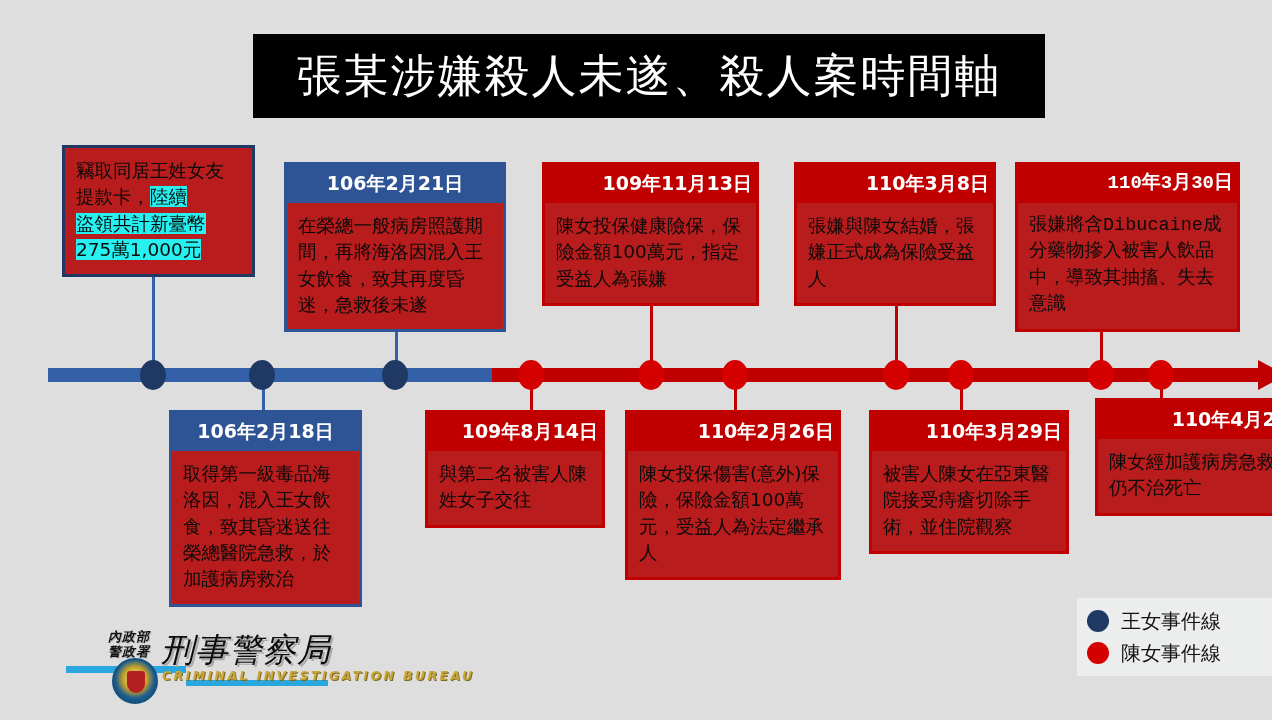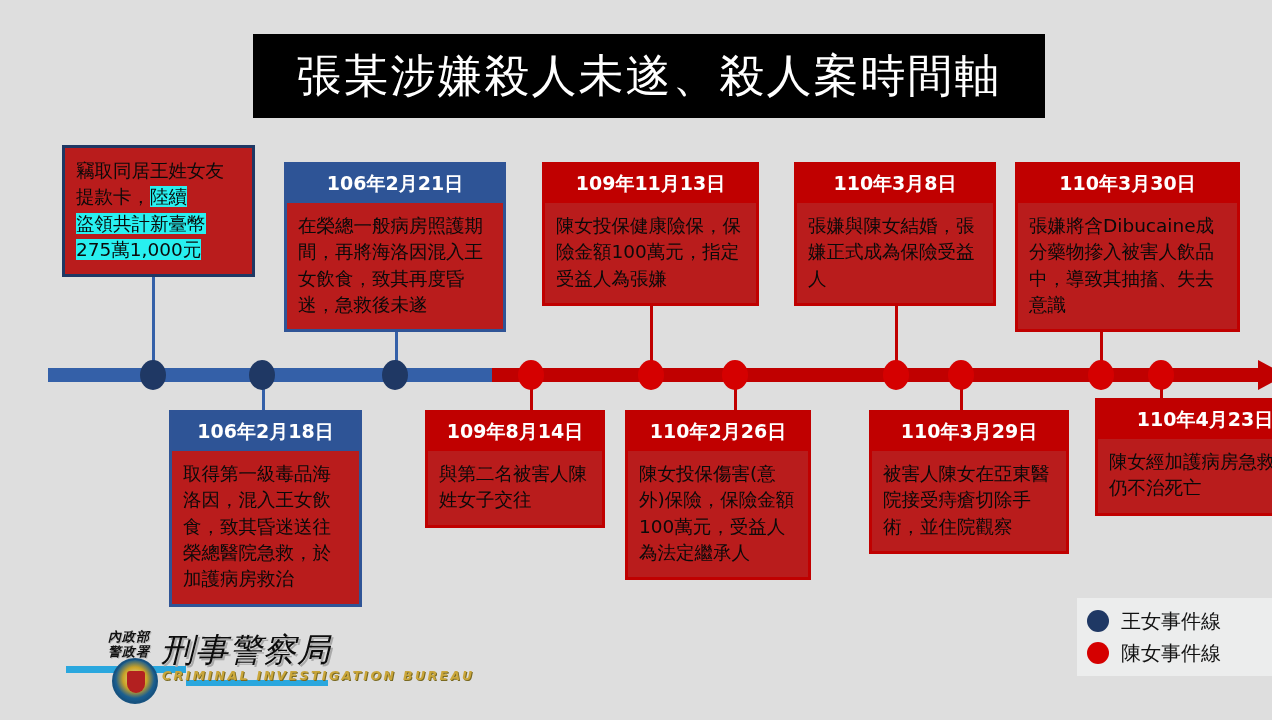--- a/index.html
+++ b/index.html
@@ -78,21 +78,21 @@
     font-size: 18.5px;
     line-height: 1.42;
     color: #0a0a0a;
     font-weight: 500;
   }
   .card.navy { border: 3px solid #2f5496; }
   .card.navy .hdr { background: #2e5496; }
   .card.navy.deep { border: 3px solid #1f3864; }
   .card.navy.deep .hdr { background: #2e5496; }
   .card.red { border: 3px solid #c00000; }
-  .card.red .hdr { background: #c00000; }
+  .card.red .hdr { background: #c00000; text-align: right; }
 
   .hl { background: #28f0f0; }
 
   
   .legend {
     position: absolute;
     left: 1037px; top: 598px; width: 215px; height: 78px;
     background: #eceded;
     padding: 7px 10px;
   }
@@ -193,36 +193,36 @@
   <div class="card red" style="left:502px; top:162px; width:217px;">
     <div class="hdr">109年11月13日</div>
     <div class="body">陳女投保健康險保，保險金額100萬元，指定受益人為張嫌</div>
   </div>
 
   <div class="card red" style="left:754px; top:162px; width:202px;">
     <div class="hdr">110年3月8日</div>
     <div class="body">張嫌與陳女結婚，張嫌正式成為保險受益人</div>
   </div>
 
-  <div class="card red" style="left:975px; top:162px; width:225px;">
+  <div class="card red" style="left:975px; top:162px; width:225px;font-family:Liberation Mono, monospace;">
     <div class="hdr">110年3月30日</div>
     <div class="body">張嫌將含Dibucaine成分藥物摻入被害人飲品中，導致其抽搐、失去意識</div>
   </div>
 
   <div class="card navy" style="left:129px; top:410px; width:193px;">
     <div class="hdr">106年2月18日</div>
     <div class="body">取得第一級毒品海洛因，混入王女飲食，致其昏迷送往榮總醫院急救，於加護病房救治</div>
   </div>
 
   <div class="card red" style="left:385px; top:410px; width:180px;">
     <div class="hdr">109年8月14日</div>
     <div class="body">與第二名被害人陳姓女子交往</div>
   </div>
 
-  <div class="card red" style="left:585px; top:410px; width:186px;">
+  <div class="card red" style="left:585px; top:410px; width:216px;">
     <div class="hdr">110年2月26日</div>
     <div class="body">陳女投保傷害(意外)保險，保險金額100萬元，受益人為法定繼承人</div>
   </div>
 
   <div class="card red" style="left:829px; top:410px; width:200px;">
     <div class="hdr">110年3月29日</div>
     <div class="body">被害人陳女在亞東醫院接受痔瘡切除手術，並住院觀察</div>
   </div>
 
   <div class="card red" style="left:1055px; top:398px; width:220px;">

